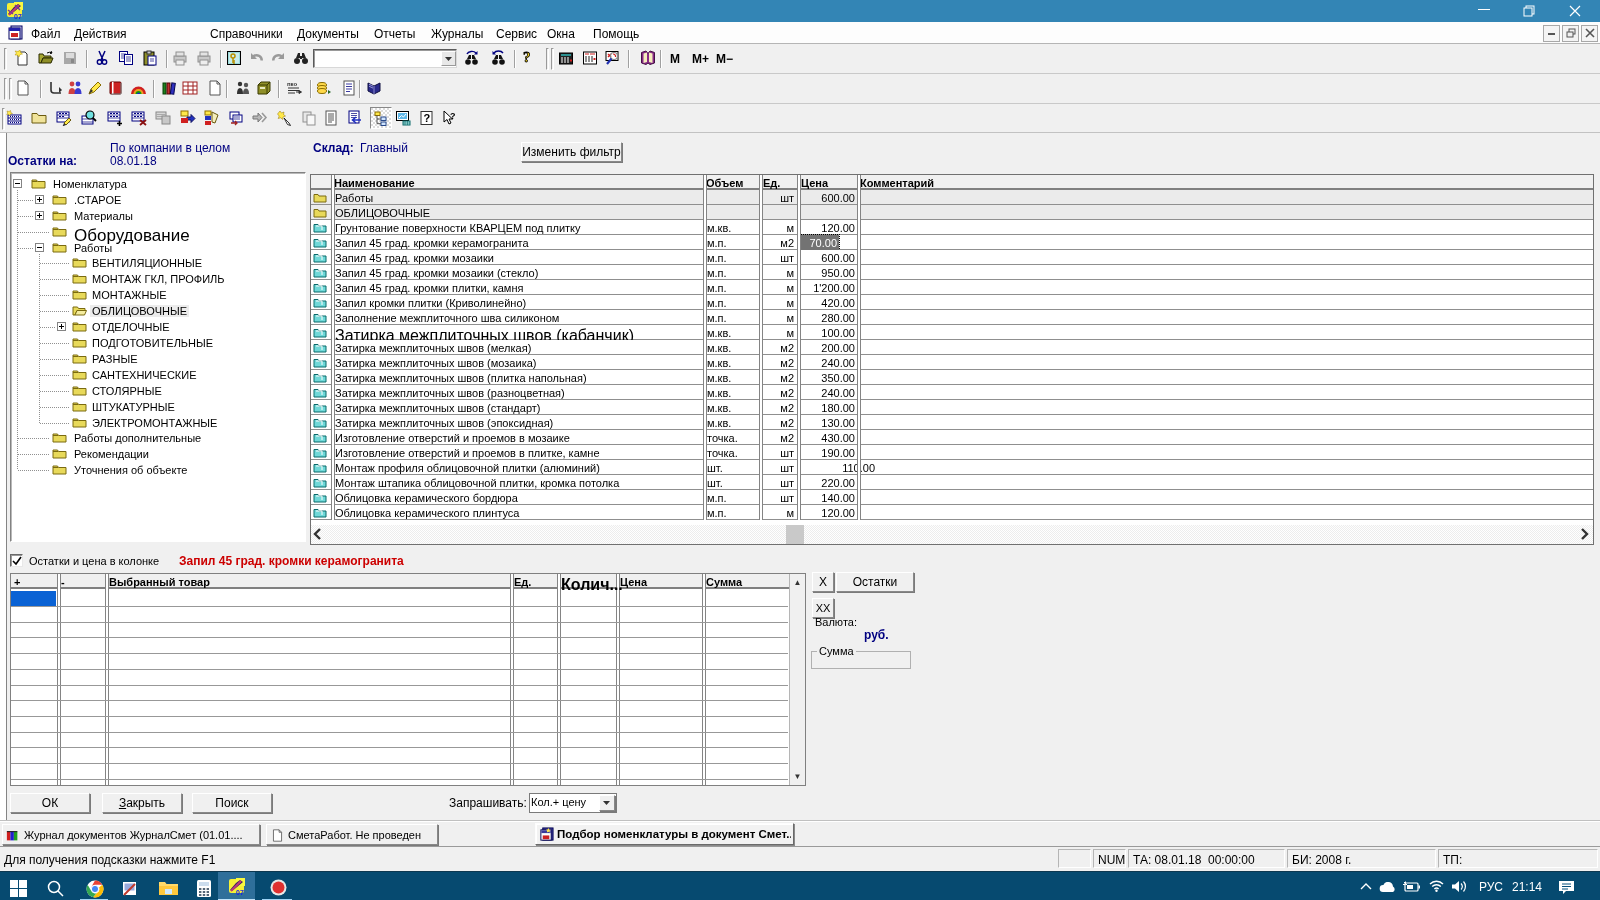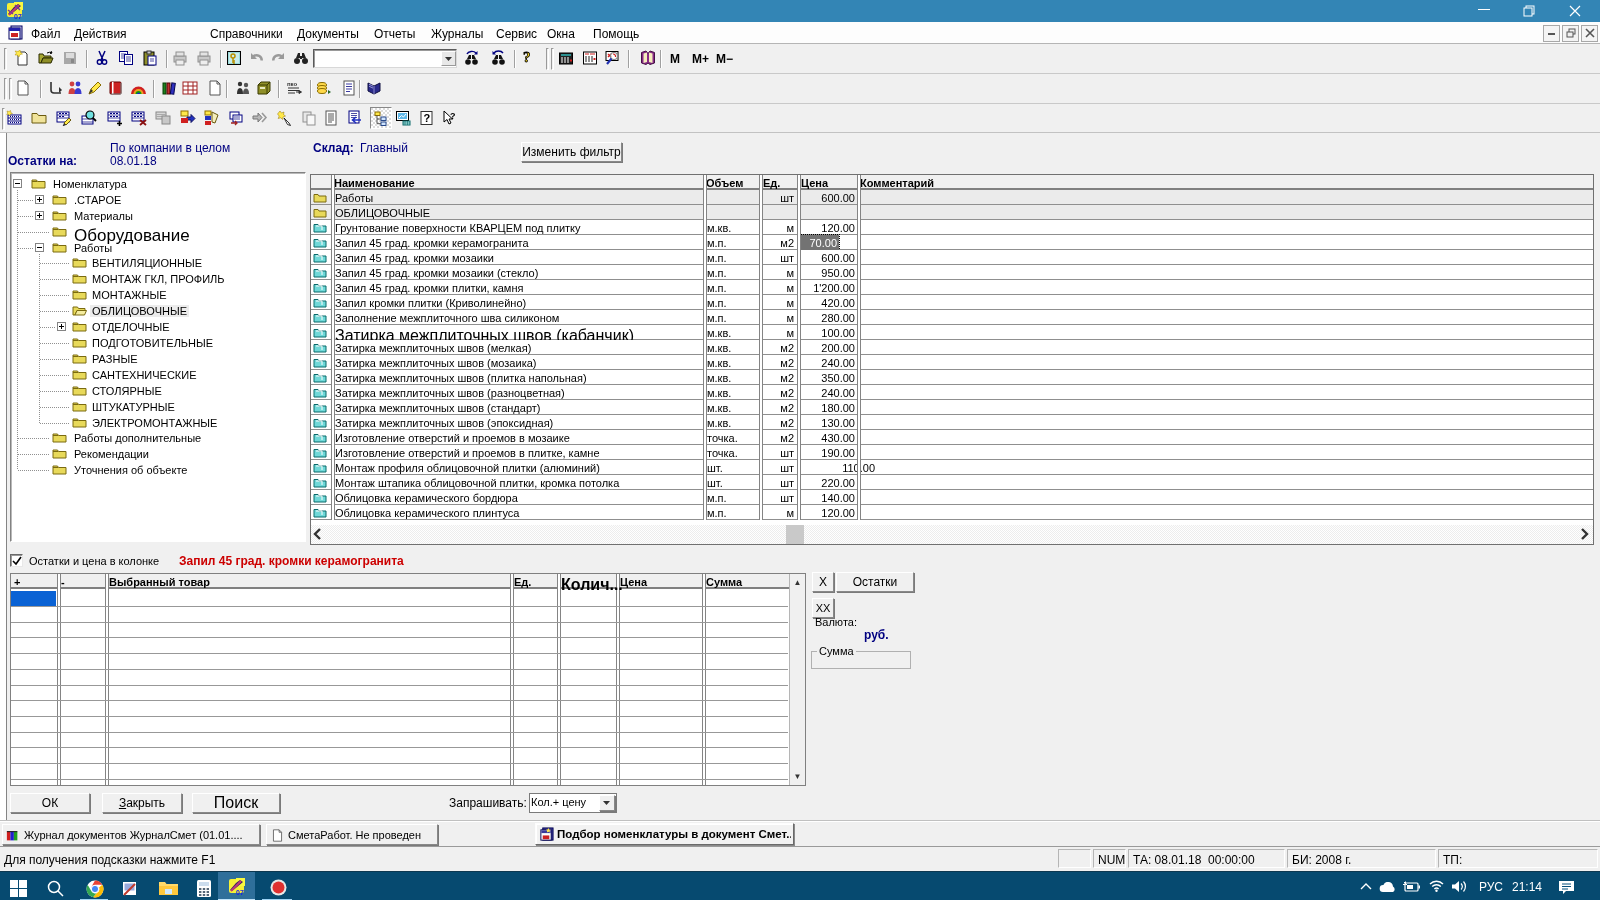--- a/index.html
+++ b/index.html
@@ -766,21 +766,21 @@
     <span class="btn" style="left:812px;top:439px;width:22px;height:20px;font-size:12px;line-height:18px">X</span>
     <span class="btn" style="left:836px;top:439px;width:78px;height:20px;font-size:12px;line-height:18px">Остатки</span>
     <span class="btn" style="left:812px;top:465px;width:22px;height:20px;font-size:11px;line-height:18px">XX</span>
     <span class="a" style="left:815px;top:483px;font-size:11px">Валюта:</span>
     <span class="a navy bold" style="left:864px;top:495px;font-size:12px">руб.</span>
     <fieldset class="a" style="left:811px;top:512px;width:100px;height:24px;border:1px solid #b0b0b0;border-radius:0">
       <legend style="font-size:11px;margin-left:5px;padding:0 2px">Сумма</legend>
     </fieldset>
     <span class="btn" style="left:10px;top:660px;width:80px;height:20px;font-size:12px;line-height:18px">ОК</span>
     <span class="btn" style="left:102px;top:660px;width:80px;height:20px;font-size:12px;line-height:18px"><u>З</u>акрыть</span>
-    <span class="btn" style="left:192px;top:660px;width:88px;height:20px;font-size:16px;line-height:18px">Поиск</span>
+    <span class="btn" style="left:192px;top:660px;width:80px;height:20px;font-size:12px;line-height:18px">Поиск</span>
     <span class="a" style="left:449px;top:663px;font-size:12px">Запрашивать:</span>
     <span class="a" style="left:529px;top:660px;width:88px;height:20px;background:#fff;border:1px solid #7a7a7a"></span>
     <span class="a" style="left:531px;top:663px;font-size:11px">Кол.+ цену</span>
     <span class="btn" style="left:599px;top:662px;width:16px;height:16px"></span>
     <svg class="a" style="left:603px;top:668px" width="8" height="5">
       <path d="M0 0 h7 l-3.5 4 z" fill="#333"></path>
     </svg>
   </div>
 <div class="a" style="left:0;top:820px;width:1600px;height:26px;background:#f0f0f0;border-top:1px solid #c0c0c0">
     <span class="a" style="left:0;top:0;width:1600px;height:1px;background:#fff"></span>

